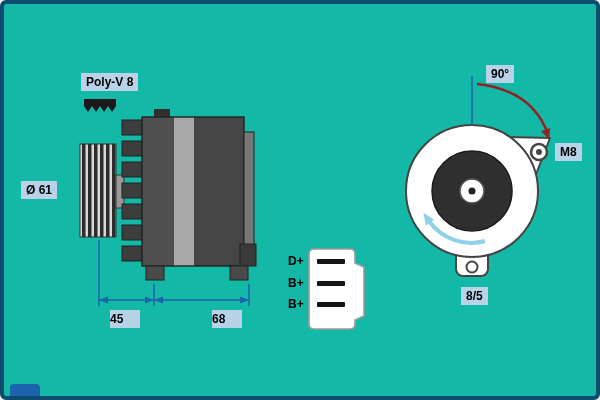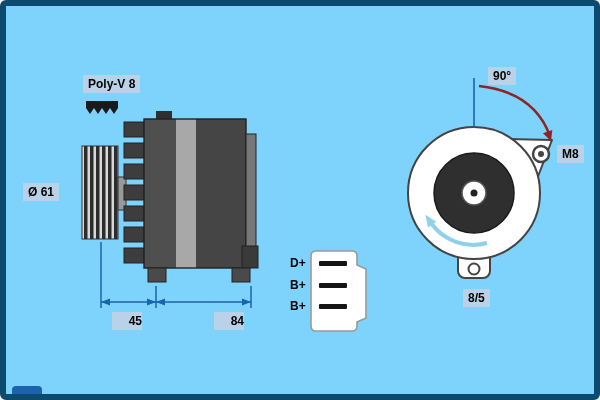--- a/index.html
+++ b/index.html
@@ -1,28 +1,28 @@
 <!DOCTYPE html>
 <html><head>
 <meta charset="utf-8">
 <style>
   *{box-sizing:border-box}
   html,body{margin:0;padding:0;background:#fff}
   .stage{
-    position:relative;width:600px;height:400px;background:#7dd3fc;
-    border:6px solid #0c4a6e;border-radius:6px;overflow:hidden;
+    position:relative;width:600px;height:400px;background:#14b8a6;
+    border:4px solid #0c4a6e;border-radius:6px;overflow:hidden;
     font-family:"Liberation Sans",sans-serif;
   }
   .stage svg{position:absolute;left:0;top:0}
   .lbl{
     position:absolute;background:#b9d2e8;color:#000;
     font-weight:bold;font-size:12px;line-height:14px;
     padding:2px 5px;white-space:nowrap;
   }
-  .lbl.center{text-align:right;padding:2px 0}
+  .lbl.center{text-align:left;padding:2px 0}
   .pin-lbl{position:absolute;color:#000;font-weight:bold;font-size:12px;line-height:14px}
   .badge{
     position:absolute;left:6px;top:380px;width:30px;height:15px;
     background:#1b63ad;border-radius:4px;
   }
 </style>
 </head>
 <body>
 
 <div class="stage">
@@ -112,21 +112,21 @@
 
     <g>
       <path d="M481 237 A 52 52 0 0 1 425 217" fill="none" stroke="#8fd1e8" stroke-width="4"></path>
       <polygon points="419.3,208.8 430.2,215.8 422,221.5" fill="#8fd1e8"></polygon>
     </g>
   </svg>
 
   <div class="lbl" style="left:77px;top:69px">Poly-V 8</div>
   <div class="lbl" style="left:17px;top:177px">Ø 61</div>
   <div class="lbl center" style="left:106px;top:306px;width:30px">45</div>
-  <div class="lbl center" style="left:208px;top:306px;width:30px">84</div>
+  <div class="lbl center" style="left:208px;top:306px;width:30px">68</div>
   <div class="lbl" style="left:482px;top:61px">90°</div>
   <div class="lbl" style="left:551px;top:139px">M8</div>
   <div class="lbl" style="left:457px;top:283px">8/5</div>
 
   <div class="pin-lbl" style="left:284px;top:250px">D+</div>
   <div class="pin-lbl" style="left:284px;top:272px">B+</div>
   <div class="pin-lbl" style="left:284px;top:293px">B+</div>
 
   <div class="badge"></div>
 </div>

